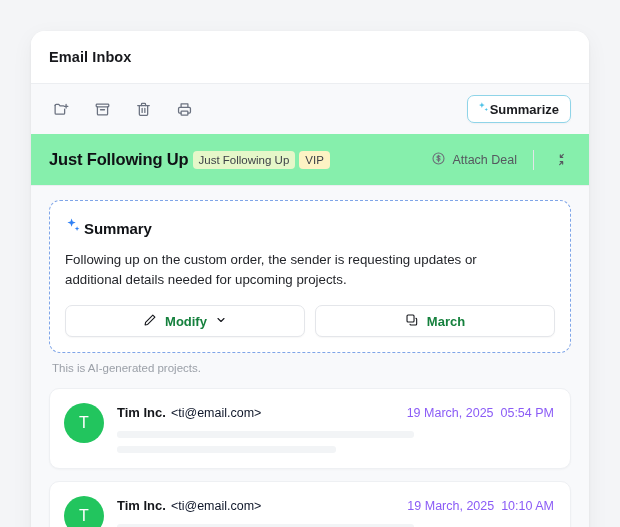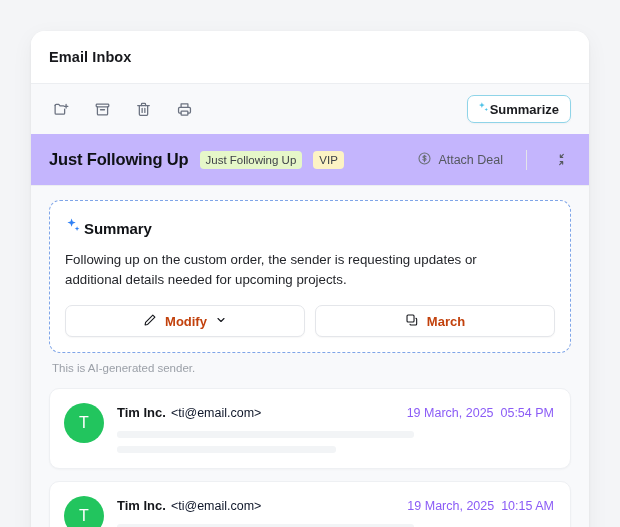--- a/index.html
+++ b/index.html
@@ -59,23 +59,23 @@
     font-size: 13px; font-weight: 600; color: #1b1c20;
     cursor: pointer; white-space: nowrap;
     box-shadow: 0 1px 2px rgba(16,24,40,.04);
   }
 
   
   .subject-row {
     height: 52px; flex: 0 0 52px;
     display: flex; align-items: center;
     padding: 0 18px;
-    background: #c4b5fd;
+    background: #86efac;
     border-bottom: 1px solid #eceef1;
-    gap: 11px;
+    gap: 4px;
   }
   .subject-title {
     font-size: 16.5px; font-weight: 700; color: #0f1115;
     letter-spacing: -.15px; white-space: nowrap;
   }
   .badge {
     font-size: 11.5px; font-weight: 400; color: #3e4248;
     padding: 3px 6px; border-radius: 4px; white-space: nowrap;
   }
   .badge-green { background: #e6f7c9; }
@@ -118,21 +118,21 @@
     margin-bottom: 15px; max-width: 470px;
   }
   .summary-actions { display: flex; gap: 10px; }
   .act-btn {
     flex: 1 1 0;
     height: 32px;
     display: flex; align-items: center; justify-content: center; gap: 8px;
     background: #ffffff;
     border: 1px solid #e4e6ea;
     border-radius: 7px;
-    font-size: 13px; font-weight: 600; color: #c2410c;
+    font-size: 13px; font-weight: 600; color: #15803d;
     cursor: pointer;
     box-shadow: 0 1px 1.5px rgba(16,24,40,.035);
   }
   .ai-note {
     font-size: 11.5px; color: #9ba0a8;
     margin: 9px 0 0 3px;
   }
 
   
   .email-list { margin-top: 14px; display: flex; flex-direction: column; gap: 12px; }
@@ -270,21 +270,21 @@
             <svg width="14" height="14" viewBox="0 0 18 18" fill="none" stroke="#16181d" stroke-width="1.4" stroke-linecap="round" stroke-linejoin="round">
               <rect x="2.6" y="2.6" width="9" height="9" rx="1.3"></rect>
               <path d="M6.4 14.4a1.3 1.3 0 0 0 1.3 1h6a1.3 1.3 0 0 0 1.3-1.3v-6a1.3 1.3 0 0 0-1-1.3"></path>
             </svg>
           </span>
           <span>March</span>
         </button>
       </div>
     </div>
 
-    <div class="ai-note">This is AI-generated sender.</div>
+    <div class="ai-note">This is AI-generated projects.</div>
 
     <div class="email-list">
 
       <div class="email-item">
         <div class="avatar">T</div>
         <div class="email-main">
           <div class="email-top">
             <span class="sender-name">Tim Inc.</span>
             <span class="sender-email">&lt;ti@email.com&gt;</span>
             <span class="email-date"><span>19 March, 2025</span>&nbsp;&nbsp;<span>05:54 PM</span></span>
@@ -293,21 +293,21 @@
           <div class="skeleton sk2"></div>
         </div>
       </div>
 
       <div class="email-item">
         <div class="avatar">T</div>
         <div class="email-main">
           <div class="email-top">
             <span class="sender-name">Tim Inc.</span>
             <span class="sender-email">&lt;ti@email.com&gt;</span>
-            <span class="email-date"><span>19 March, 2025</span>&nbsp;&nbsp;<span>10:15 AM</span></span>
+            <span class="email-date"><span>19 March, 2025</span>&nbsp;&nbsp;<span>10:10 AM</span></span>
           </div>
           <div class="skeleton sk1"></div>
 
         </div>
       </div>
 
     </div>
   </div>
 </div>
 

